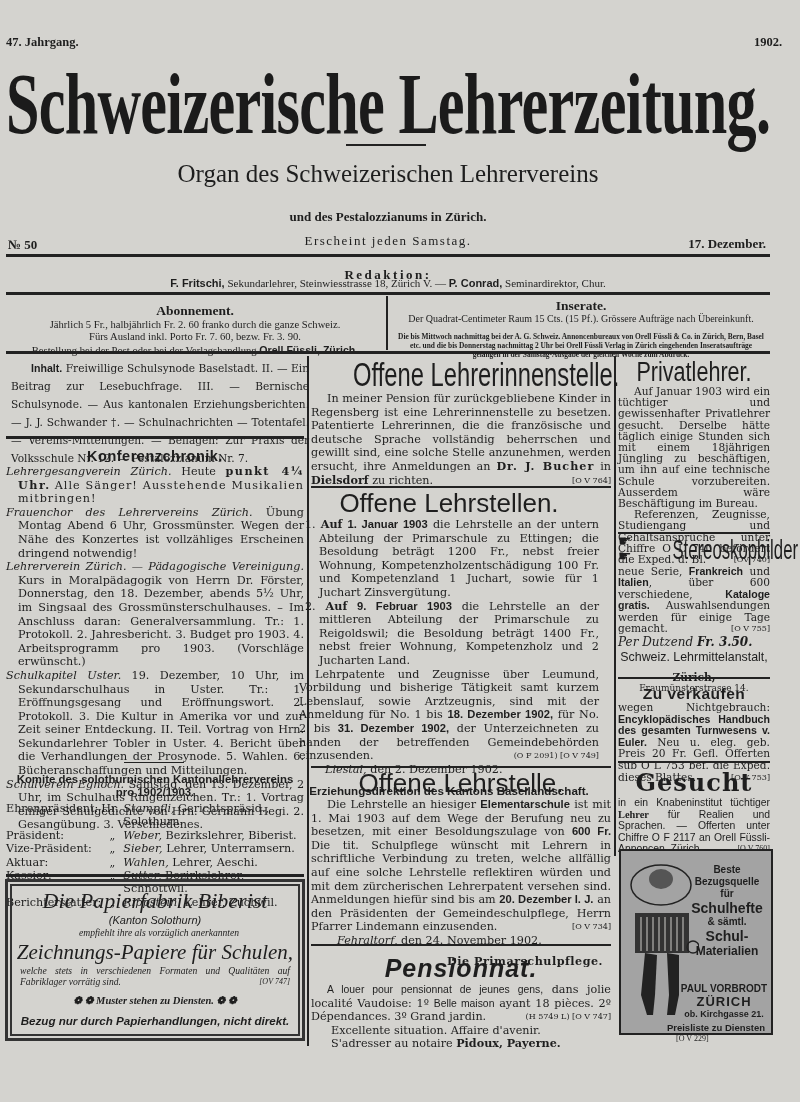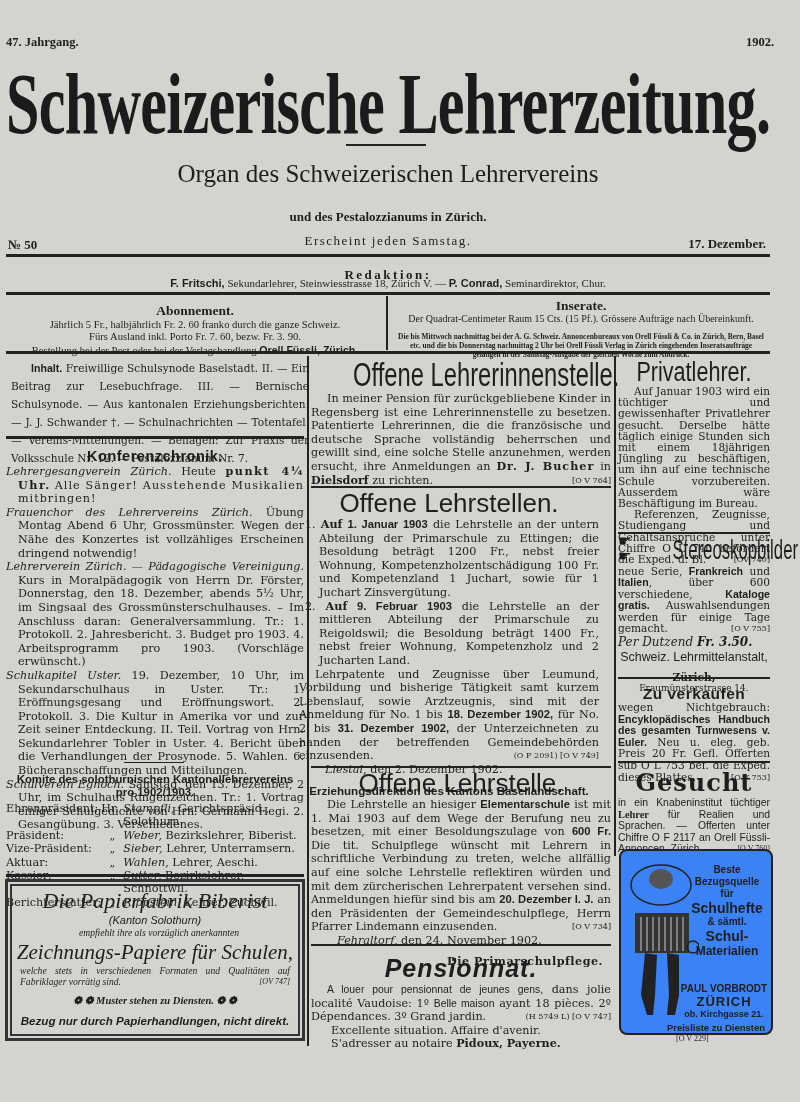--- a/index.html
+++ b/index.html
@@ -20,21 +20,21 @@
   .hang{padding-left:12px;text-indent:-12px;}
   .ad-title-cond{font-family:"Liberation Sans Narrow","Liberation Sans",sans-serif;transform:scaleX(0.72);transform-origin:center;display:block;white-space:nowrap;}
   table.komitee{border-collapse:collapse;font-size:11.2px;line-height:13.4px;width:100%;}
   table.komitee td{padding:0;vertical-align:top;}
   .greek{border:6px double #333;outline:1px solid #333;font-style:italic;}
 </style>
 </head>
 <body>
 
 <div class="abs b serif" style="left:6px;top:28px;font-size:12.5px;">47. Jahrgang.</div>
-<div class="abs b serif" style="right:26px;top:28px;font-size:12.5px;">1902.</div>
+<div class="abs b serif" style="right:18px;top:28px;font-size:12.5px;">1902.</div>
 
 <div class="abs serif b" style="left:6px;top:52px;width:768px;height:90px;overflow:visible;">
   <span style="display:block;font-family:'Liberation Serif','DejaVu Serif',serif;font-size:86px;line-height:90px;letter-spacing:-1px;transform:scaleX(0.7);transform-origin:left top;white-space:nowrap;width:1100px;color:#1b1b1b;">Schweizerische Lehrerzeitung.</span>
 </div>
 
 <div class="rule" style="left:346px;top:144px;width:80px;height:2px;"></div>
 <div class="abs serif center" style="left:0;width:776px;top:160px;font-size:25px;">Organ des Schweizerischen Lehrervereins</div>
 <div class="abs serif b center" style="left:0;width:776px;top:202px;font-size:13px;">und des Pestalozzianums in Zürich.</div>
 
 <div class="abs b serif" style="left:8px;top:230px;font-size:13px;">№ 50</div>
@@ -287,21 +287,21 @@
 <div class="col" style="left:618px;top:762px;width:152px;font-size:10.4px;line-height:11.6px;">
   <div class="b center" style="font-size:24px;line-height:28px;letter-spacing:1px;font-family:'DejaVu Serif',serif;">Gesucht</div>
   <p class="sans">
     <span>in ein Knabeninstitut tüchtiger</span>
     <span class="b serif">Lehrer</span>
     <span>für Realien und Sprachen. — Offerten unter Chiffre O F 2117 an Orell Füssli-Annoncen, Zürich.</span>
     <span class="ref serif">[O V 760]</span>
   </p>
 </div>
 
-<div class="abs" style="left:619px;top:849px;width:150px;height:182px;border:2px solid #222;border-radius:8px;background:#3b82f6;">
+<div class="abs" style="left:619px;top:849px;width:150px;height:182px;border:2px solid #222;border-radius:0;background:#a3a3a3;">
   <svg class="abs" style="left:2px;top:4px;" width="76" height="172" viewBox="0 0 76 172">
     <ellipse cx="38" cy="30" rx="30" ry="20" fill="none" stroke="#222" stroke-width="1.5"></ellipse>
     <ellipse cx="38" cy="24" rx="12" ry="10" fill="#555"></ellipse>
     <rect x="12" y="58" width="54" height="40" fill="#333"></rect>
     <g stroke="#cfceca" stroke-width="1">
         <line x1="18" y1="62" x2="18" y2="96"></line>
         <line x1="24" y1="62" x2="24" y2="96"></line>
         <line x1="30" y1="62" x2="30" y2="96"></line>
         <line x1="36" y1="62" x2="36" y2="96"></line>
         <line x1="42" y1="62" x2="42" y2="96"></line>

